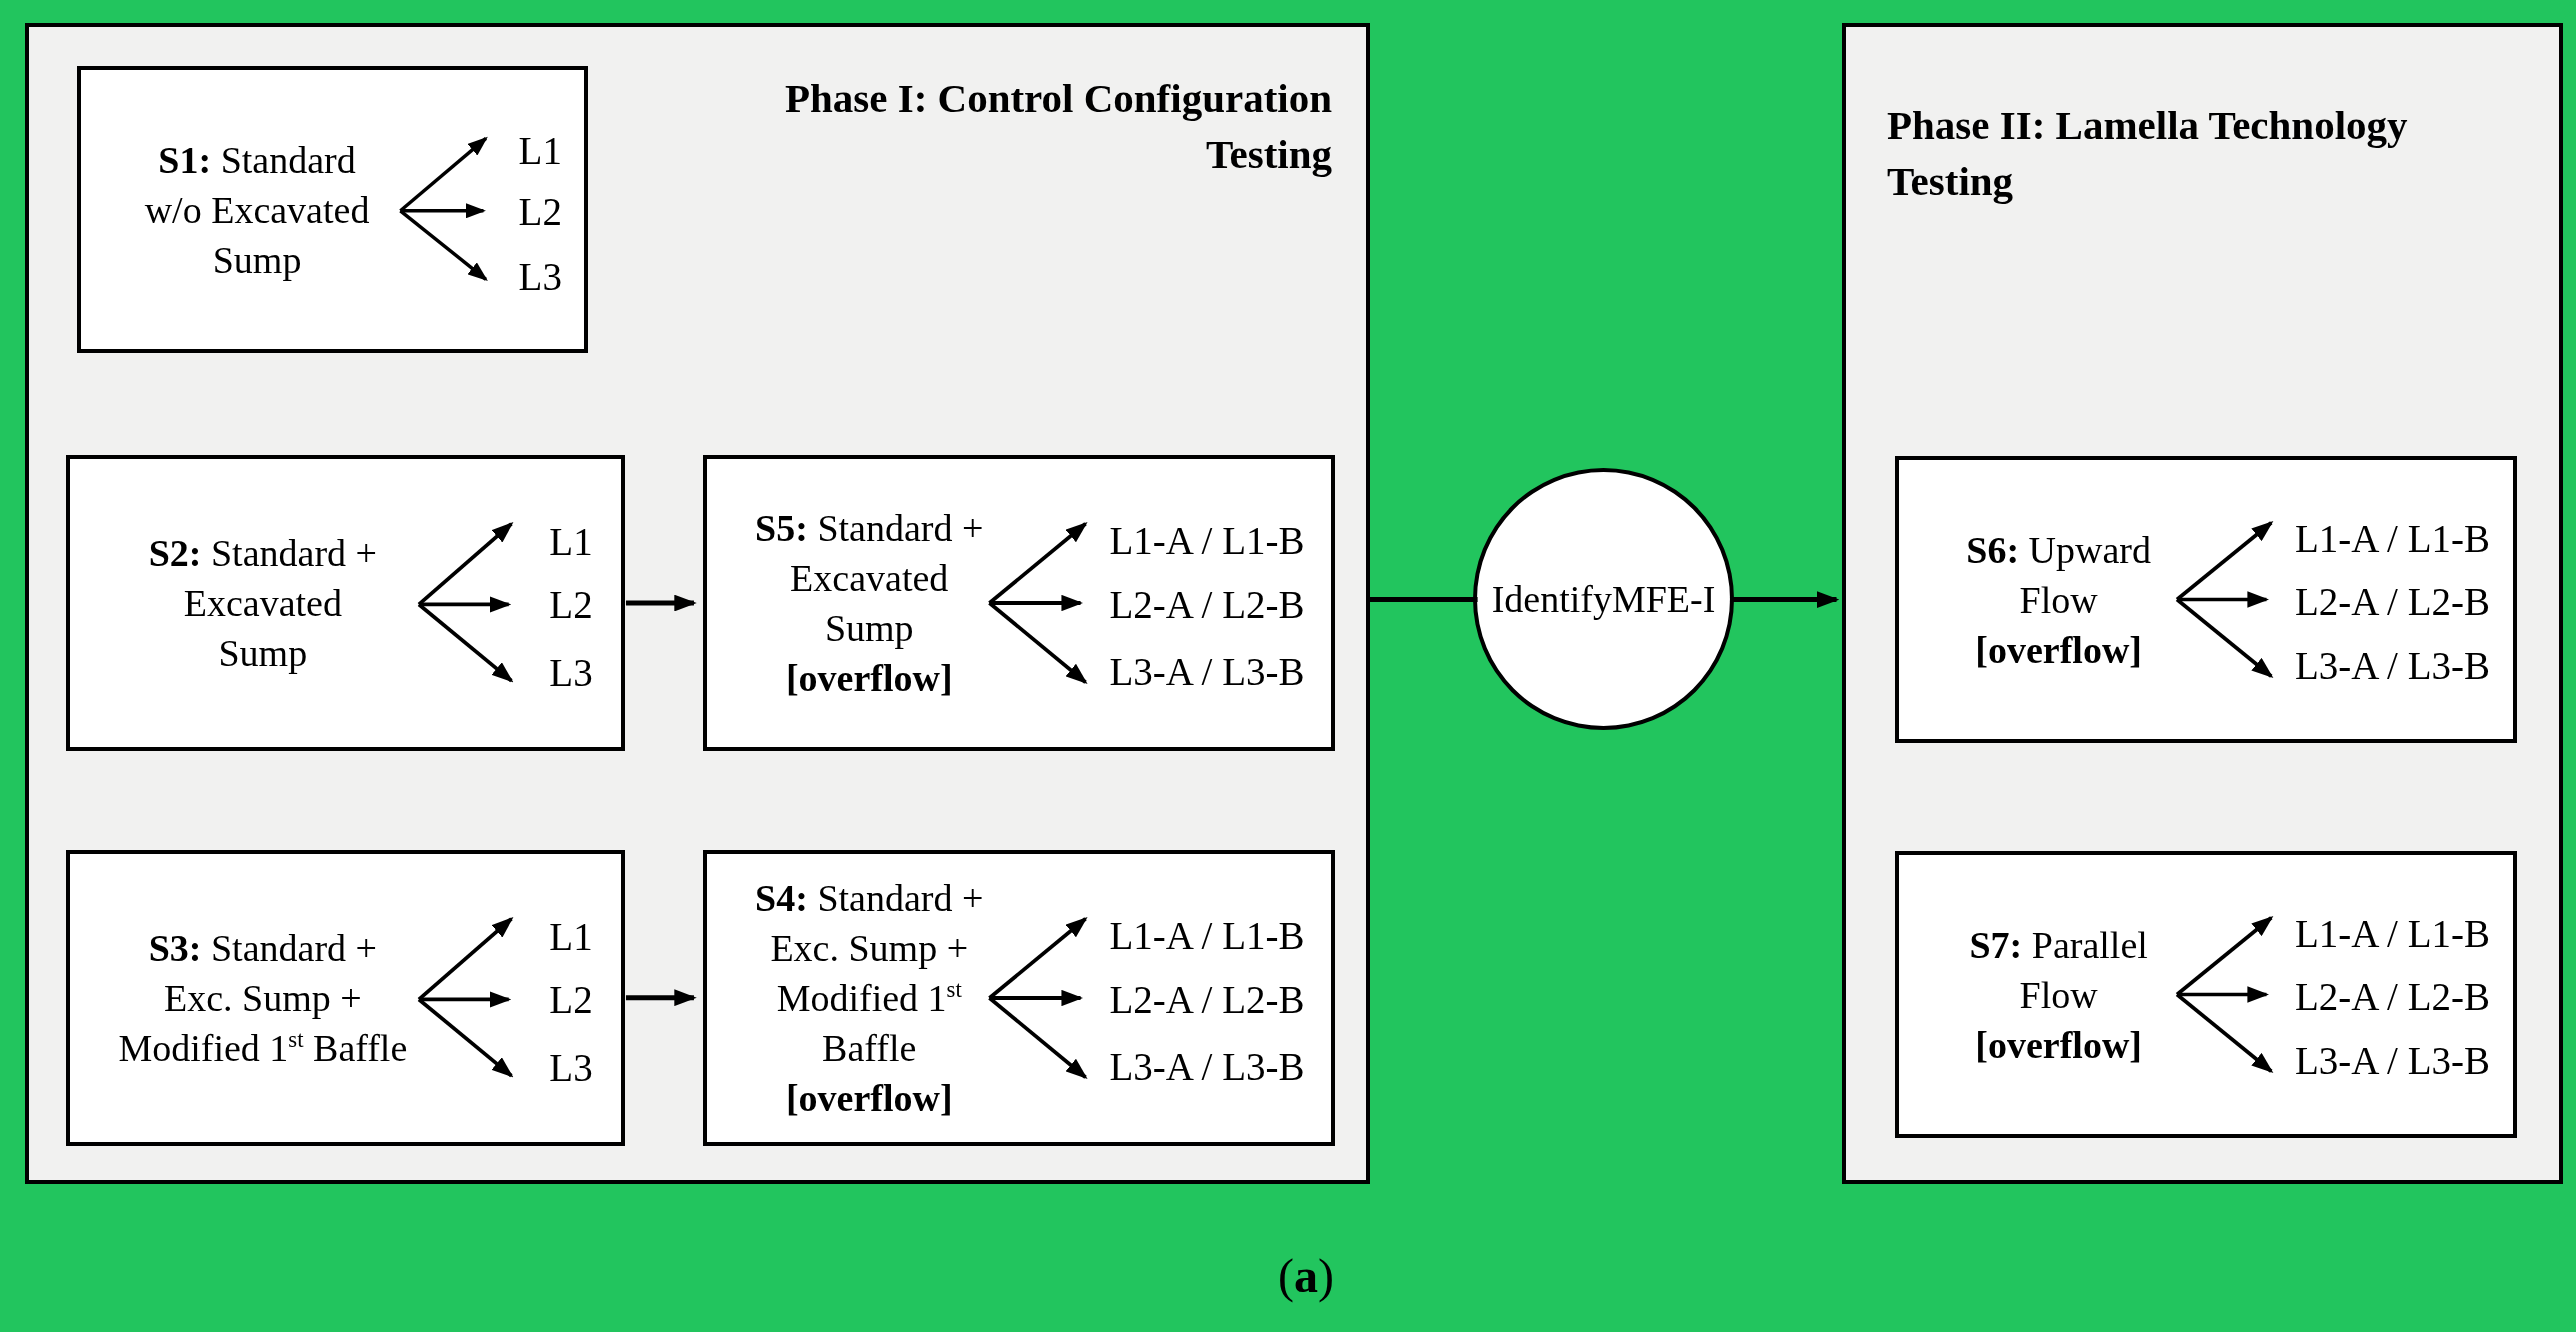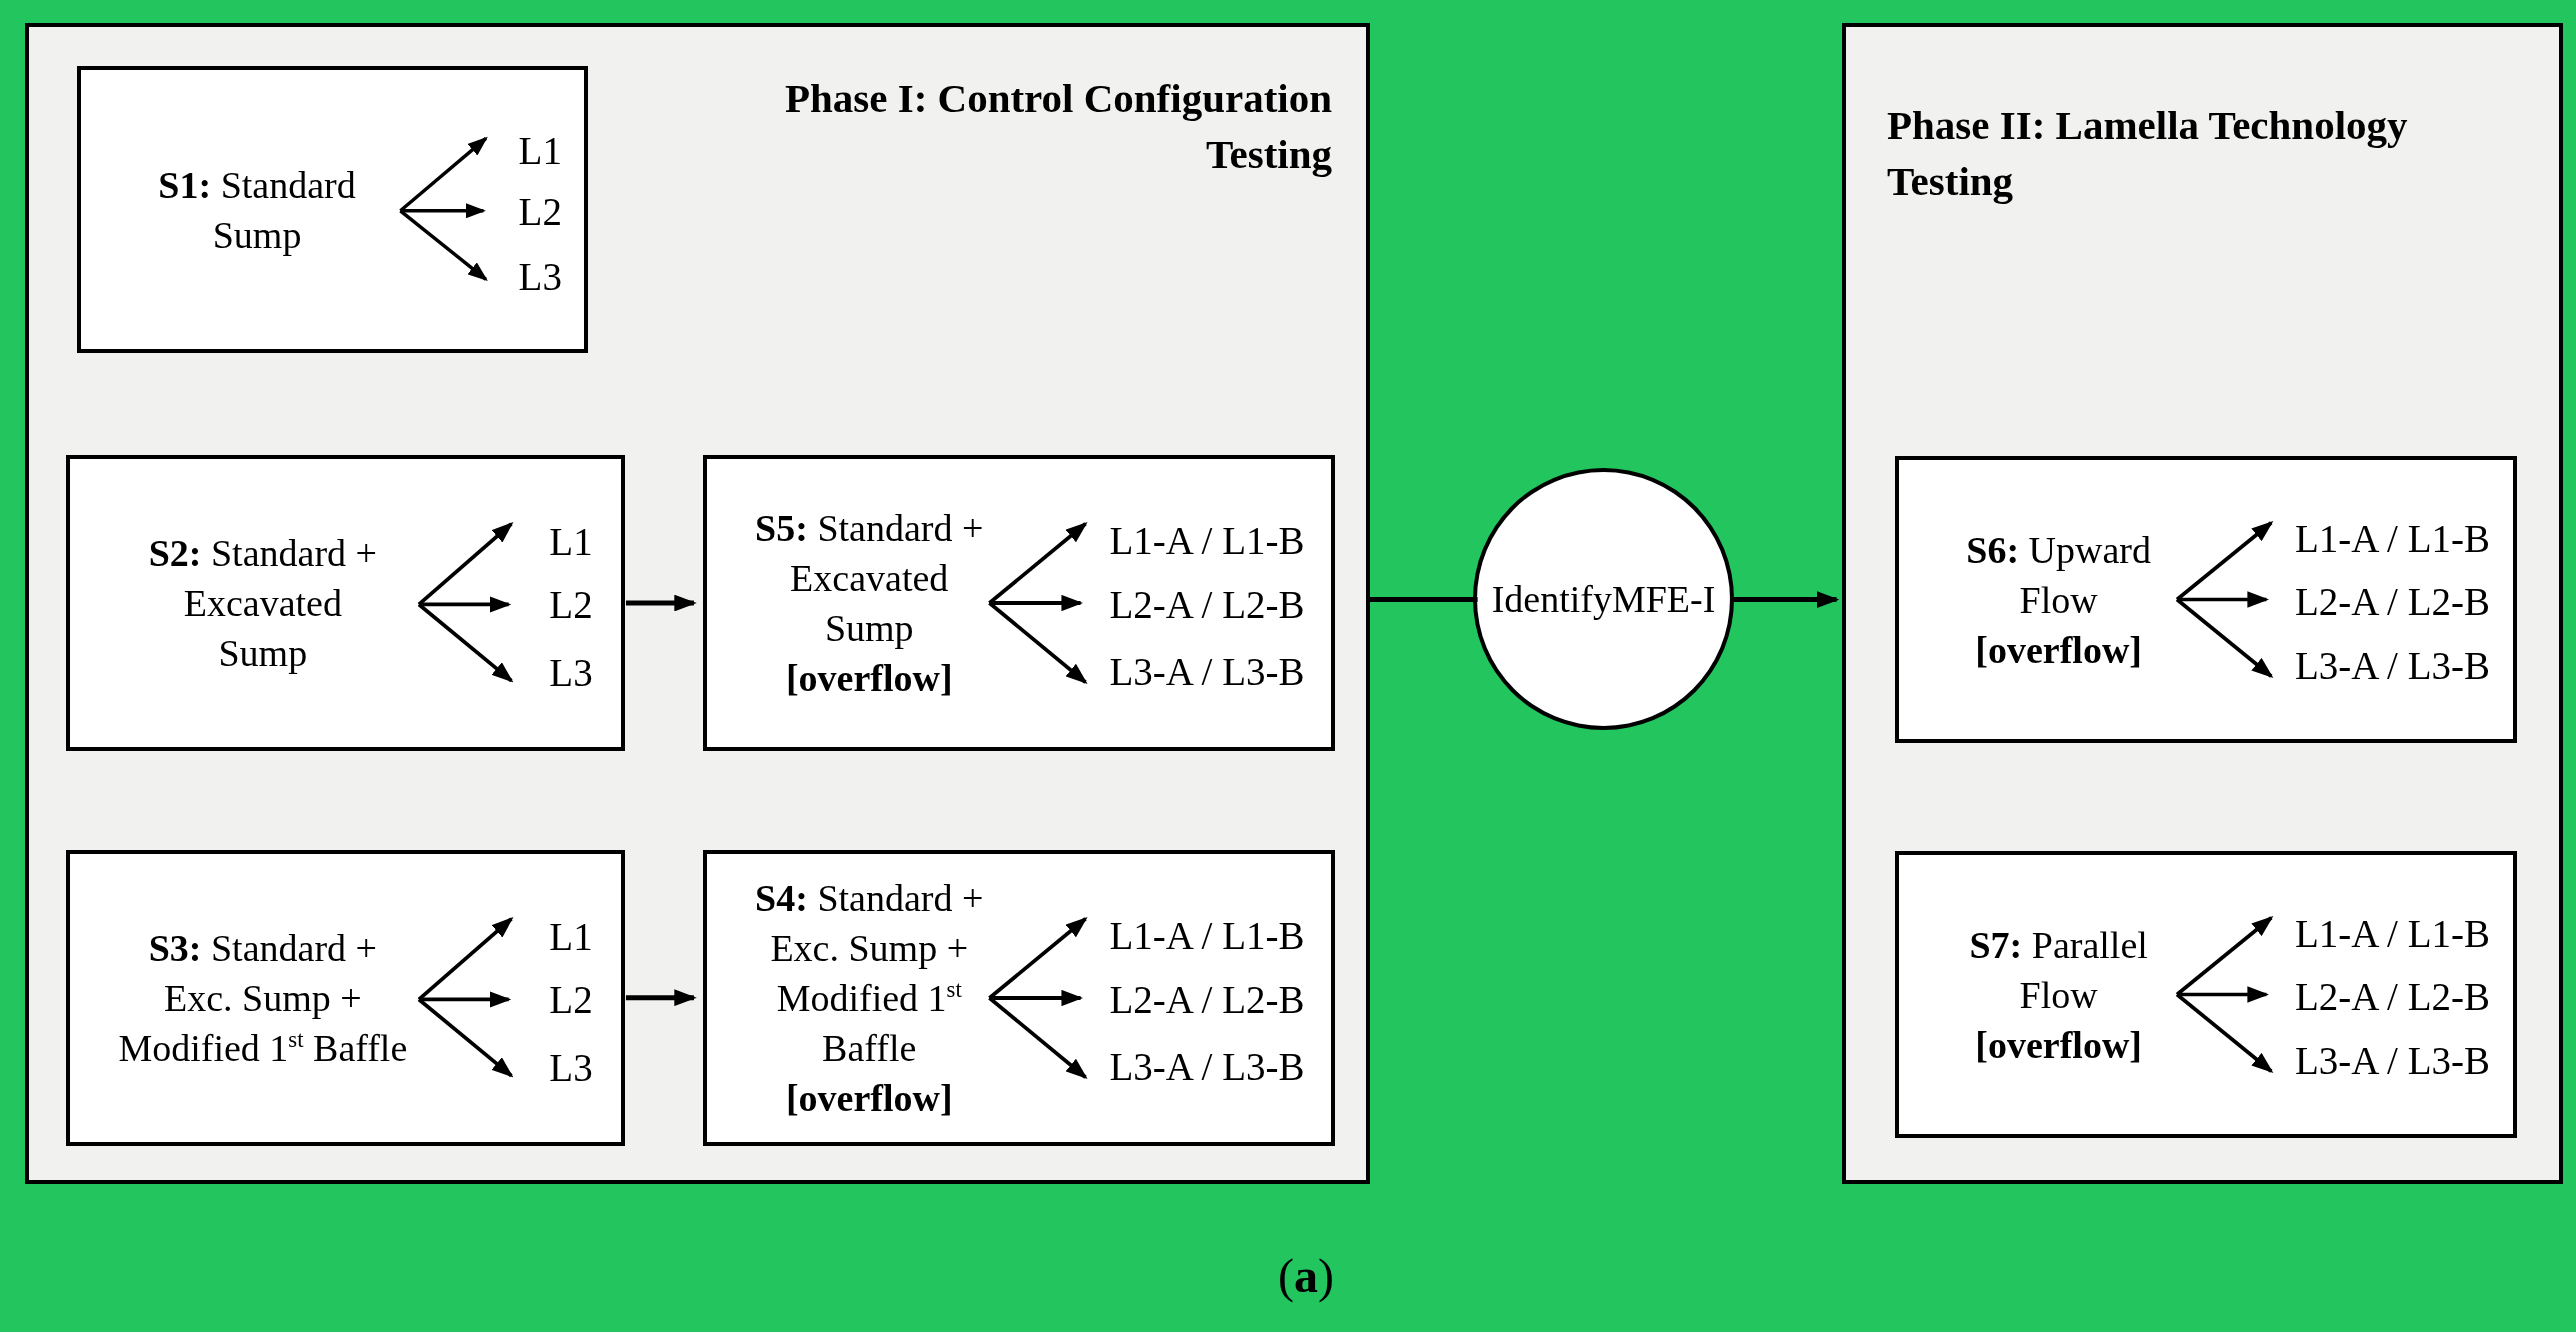--- a/index.html
+++ b/index.html
@@ -104,20 +104,21 @@
   <div class="phase phase--two">
     <div class="phase-title phase-title--left">
       <div>Phase II: Lamella Technology</div>
       <div>Testing</div>
     </div>
   </div>
 
   <div class="sbox sbox--s1 sbox--narrow">
     <div class="stext">
         <div class="tline"><b>S1:</b><span> Standard</span></div>
+        <div class="tline"><span>w/o Excavated</span></div>
         <div class="tline"><span>Sump</span></div>
       </div>
     <svg class="fan" viewBox="0 0 797 410">
         <line x1="506.095" y1="207.05" x2="641.585" y2="92.25" stroke="#000" stroke-width="5.5" marker-end="url(#ah)"></line>
         <line x1="506.095" y1="207.05" x2="637.6" y2="207.05" stroke="#000" stroke-width="5.5" marker-end="url(#ah)"></line>
         <line x1="506.095" y1="207.05" x2="641.585" y2="315.7" stroke="#000" stroke-width="5.5" marker-end="url(#ah)"></line>
       </svg>
     <div class="louts">
         <div class="lout">L1</div>
         <div class="lout">L2</div>

